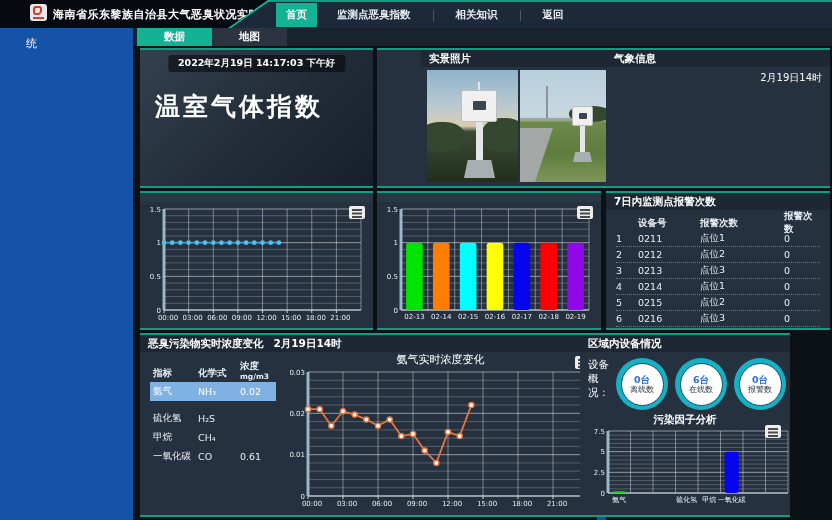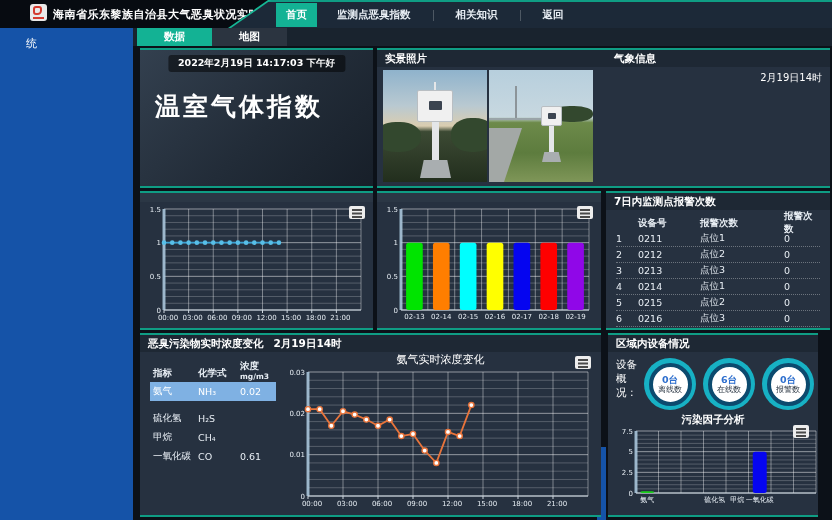--- a/index.html
+++ b/index.html
@@ -25,27 +25,27 @@
 
   
   .sidebar { position:absolute; left:0; top:28px; width:133px; height:492px; background:#1553a8; z-index:3; }
   .sidebar-label { position:absolute; left:26px; top:8px; color:#fff; font-size:11px; }
   .blue-strip { position:absolute; left:597px; top:447px; width:9px; height:73px; background:#1553a8; z-index:1; }
 
   
   .panel { position:absolute; background:#263140; border-top:2px solid #0f9d84; border-bottom:2px solid #0f9d84; z-index:2; }
   .phead { height:17px; background:#1e2834; color:#fff; font-size:10.5px; font-weight:bold; line-height:17px; padding:0 8px; display:flex; gap:10px; }
   .p1 { left:140px; top:48px; width:233px; height:140px; background:linear-gradient(135deg,#33404f 0%,#222c38 55%,#171f29 100%); }
-  .p2 { left:377px; top:48px; width:240px; height:140px; }
+  .p2 { left:377px; top:48px; width:240px; height:140px;padding-left:44px; }
   .p3 { left:606px; top:48px; width:224px; height:140px; }
   .p4 { left:140px; top:191px; width:233px; height:139px; }
   .p5 { left:377px; top:191px; width:224px; height:139px; }
   .p6 { left:606px; top:191px; width:224px; height:139px; }
   .p7 { left:140px; top:333px; width:461px; height:184px; }
-  .p8 { left:608px; top:333px; width:210px; height:184px; }
+  .p8 { left:580px; top:333px; width:210px; height:184px; }
   .thinhead { height:9px; background:#2b3745; }
 
   .date-pill { position:absolute; left:50%; transform:translateX(-50%); top:5px; background:rgba(0,0,0,.5); border-radius:3px; color:#fff; font-size:9.5px; font-weight:bold; padding:2px 10px; white-space:nowrap; }
   .headline { position:absolute; left:15px; top:40px; color:#fff; font-size:25px; font-weight:bold; letter-spacing:3px;font-family:Liberation Serif, serif; }
 
   
   .photos { display:flex; gap:2px; padding:3px 6px; }
   .photo { position:relative; width:104px; height:112px; overflow:hidden; }
   .photo1 { background:linear-gradient(180deg,#8fb3cc 0%,#b9c9d1 32%,#dacdb0 50%,#3c4a34 55%,#222e1d 100%); }
   .photo2 { background:linear-gradient(180deg,#b7cfdd 0%,#c8d8e0 42%,#6d8a4a 47%,#5d7c3e 74%,#7f9658 100%); }
@@ -79,21 +79,21 @@
   .pc2 { width:42px; }
   .pc3 { width:36px; }
   .unit { font-size:7.5px; display:block; line-height:7px; }
   .chartcol { position:relative; flex:1; }
   .chart-title { text-align:center; color:#fff; font-size:11px; font-weight:normal; margin-top:0; }
 
   
   .stats-row { display:flex; padding:6px 6px 0 8px; gap:7px; }
   .stats-label { color:#fff; font-size:10.5px; width:58px; }
   .stat-circle { width:52px; height:52px; border-radius:50%; background:#17b1c4; display:flex; align-items:center; justify-content:center; flex-shrink:0; }
-  .stat-inner { width:43px; height:43px; border-radius:50%; background:#fff; border:4px solid #0c4a6e; display:flex; flex-direction:column; align-items:center; justify-content:center; }
+  .stat-inner { width:43px; height:43px; border-radius:50%; background:#fff; border:1px solid #0c4a6e; display:flex; flex-direction:column; align-items:center; justify-content:center; }
   .stat-count { font-size:9.5px; font-weight:bold; color:#2e6fce; line-height:11px; }
   .stat-text { font-size:8px; color:#24303d; line-height:9px; }
   .analysis-title { text-align:center; color:#fff; font-size:10.5px; font-weight:bold; margin-top:3px; }
 
   
   .chart { display:block; }
   .chart svg text { font-size:7px; fill:#e6edf3; font-family:"DejaVu Sans","Liberation Sans",sans-serif; }
   .menu-icon { position:absolute; width:16px; height:13px; background:#ededed; border-radius:2px; cursor:pointer; z-index:6; }
   .menu-icon::before { content:""; position:absolute; left:3px; right:3px; top:3px; height:1.5px; background:#4a4a4a; box-shadow:0 3.5px 0 #4a4a4a, 0 7px 0 #4a4a4a; }
   .mi-p4 { right:8px; top:13px; }

